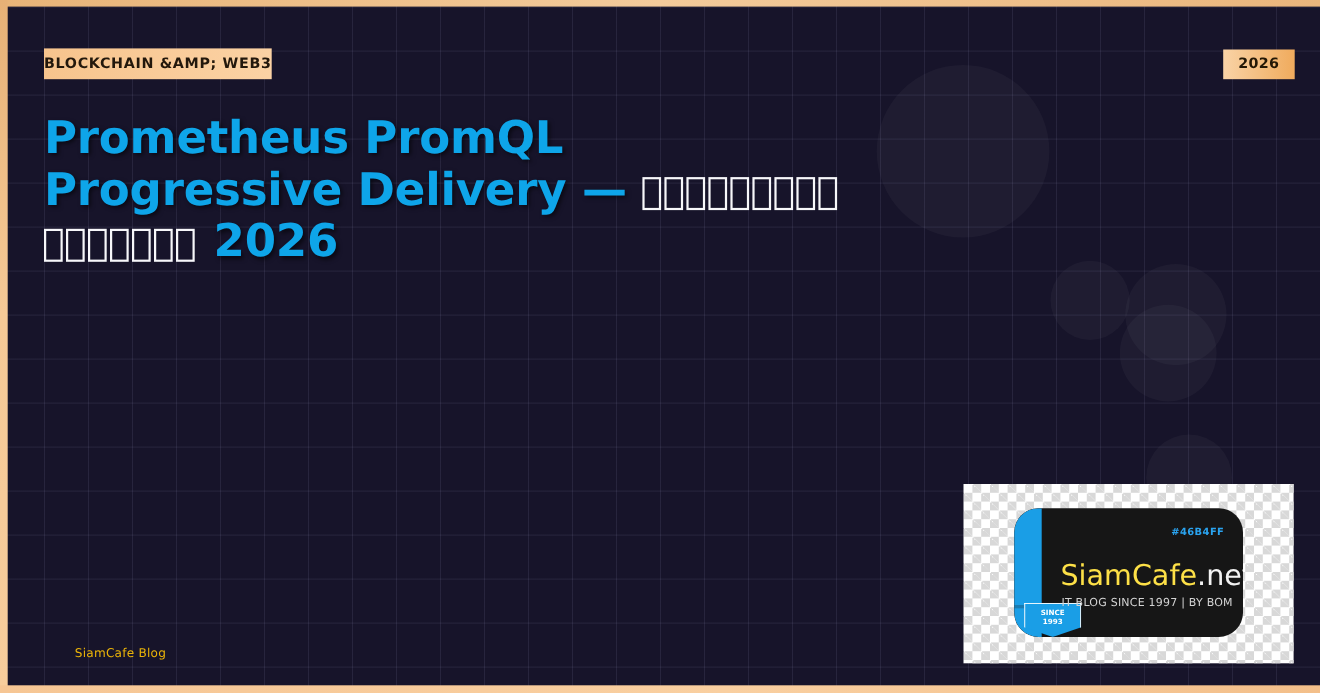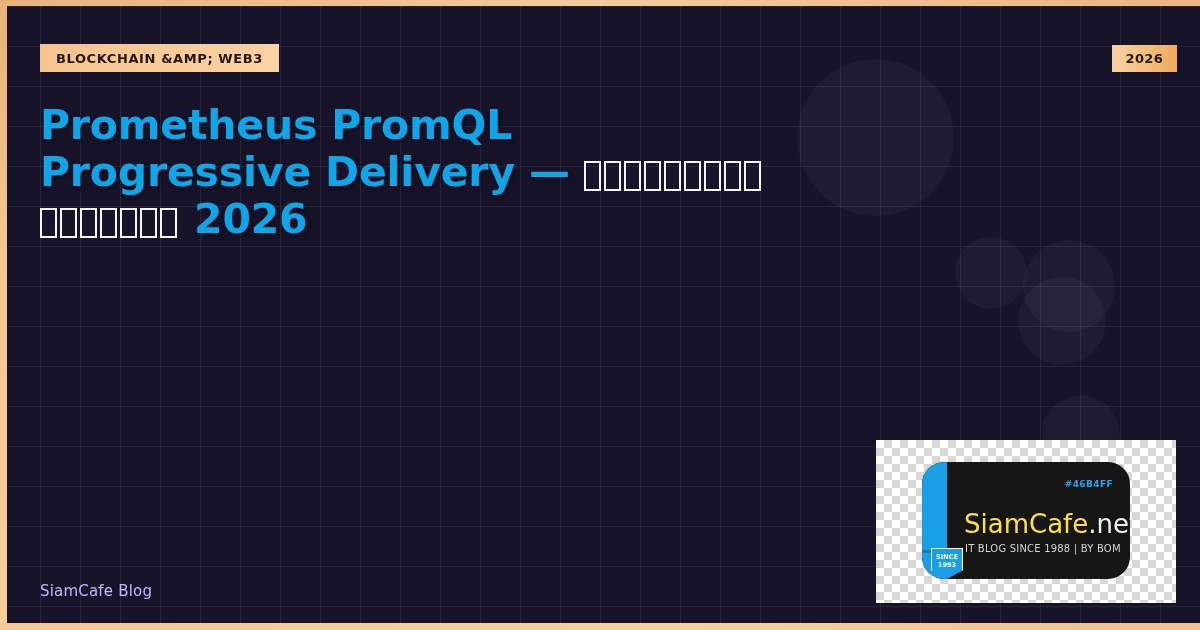--- a/index.html
+++ b/index.html
@@ -65,21 +65,21 @@
     position: absolute; left: 0; top: 0;
     width: 7px; height: 630px;
     background: linear-gradient(to bottom, #e7b176, #f5c996 45%, #f7cd9c);
   }
 
   
   .cat-badge {
     position: absolute;
     left: 40px; top: 44px;
     height: 28px;
-    padding: 0 16px;
+    padding: 0 0;
     display: flex;
     align-items: center;
     background: linear-gradient(to right, #f7c48d, #fbd2a4);
     color: #23180c;
     font-size: 13px;
     font-weight: 700;
     letter-spacing: 0.6px;
     white-space: nowrap;
     box-sizing: border-box;
     overflow: visible;
@@ -133,23 +133,24 @@
     vertical-align: -5px;
     margin-right: 3px;
     background: transparent;
   }
 
   
   .footer {
     position: absolute;
     left: 40px;
     bottom: 30px;
-    color: #c4b5fd;
-    font-size: 15px;
+    color: #eab308;
+    font-size: 11px;
     letter-spacing: 0.2px;
+    padding-left: 28px;
   }
 
   
   .logo-card {
     position: absolute;
     left: 876px;
     top: 440px;
     width: 300px;
     height: 163px;
     background-color: #ffffff;
@@ -186,21 +187,21 @@
     top: 88px;
     width: 25px;
     height: 3px;
     background: #161616;
     opacity: 0.25;
   }
   .since-shield {
     position: absolute;
     left: 9px;
     top: 86px;
-    width: 32px;
+    width: 52px;
     height: 31px;
     background: #1a9ee6;
     border: 1.5px solid #ffffff;
     border-bottom: none;
     box-sizing: border-box;
     color: #ffffff;
     font-size: 6.5px;
     font-weight: 700;
     line-height: 8px;
     text-align: center;
@@ -273,17 +274,17 @@
     <div class="logo-inner">
       <div class="logo-bluebar"></div>
       <div class="since-shield">
         <div>SINCE</div>
         <div>1993</div>
       </div>
       <div class="hexcode">#46B4FF</div>
       <div class="brand">
         <span class="b-blue">SiamCafe</span><span class="b-white">.net</span>
       </div>
-      <div class="tagline">IT BLOG SINCE 1988 | BY BOM</div>
+      <div class="tagline">IT BLOG SINCE 1997 | BY BOM</div>
     </div>
   </div>
 
 </div>
 
 </body></html>

